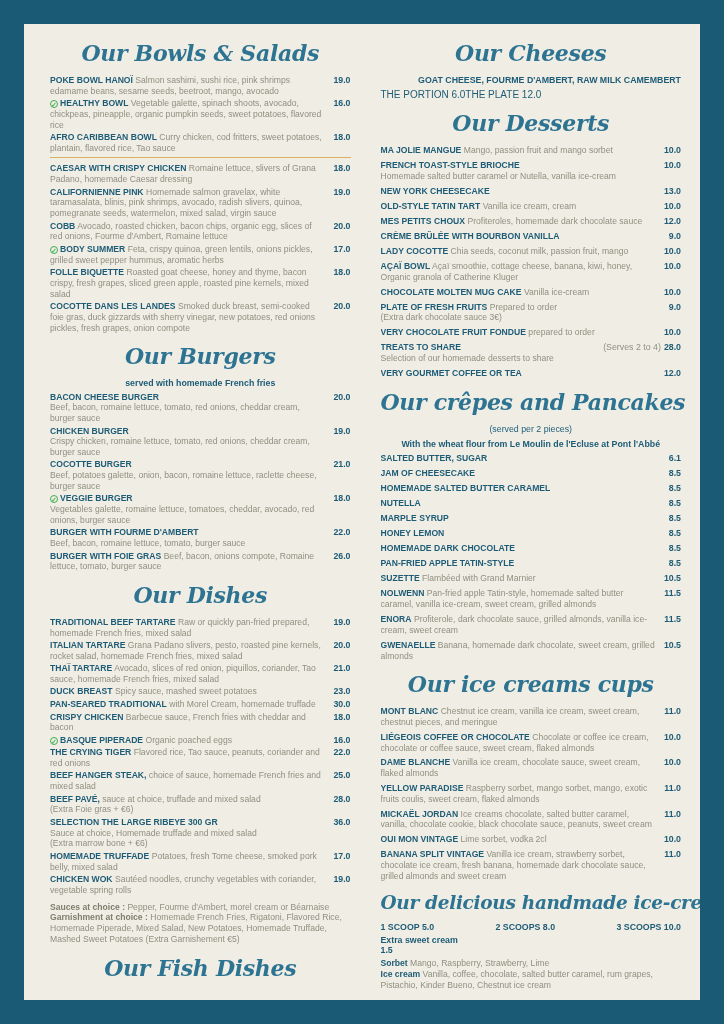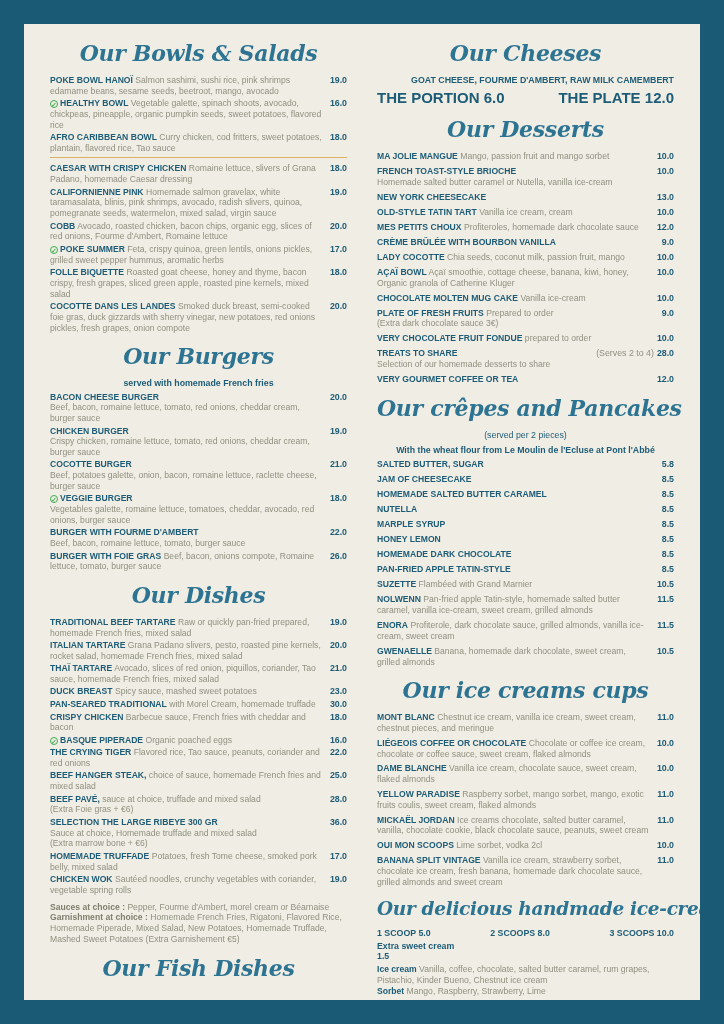--- a/index.html
+++ b/index.html
@@ -8,21 +8,21 @@
     width: 724px; height: 1024px;
     background: #1b5a74;
     font-family: "Liberation Sans", sans-serif;
     position: relative;
     overflow: hidden;
   }
   .paper {
     position: absolute;
     left: 24px; top: 24px; right: 24px; bottom: 24px;
     background: #f0ede4;
-    padding: 6px 26px 0 26px;
+    padding: 6px 19px 0 26px;
     display: flex;
     gap: 30px;
     overflow: hidden;
   }
   .column { flex: 1 1 0; min-width: 0; }
   .menu-section { margin-bottom: 2px; }
   .section-title {
     font-family: "DejaVu Serif", serif;
     font-style: italic;
     font-weight: 700;
@@ -87,24 +87,24 @@
   .note .lead { font-weight: bold; color: #7e7f6e; }
   .cheese-line {
     text-align: right;
     font-weight: bold;
     color: #1d5c77;
     font-size: 8.8px;
     line-height: 1.3;
   }
   .cheese-row {
     display: flex;
-    justify-content: space-between;
-    font-weight: bold;
-    color: #1d5c77;
-    font-size: 15px;
+    justify-content: flex-start;
+    font-weight: normal;
+    color: #1d5c77;
+    font-size: 10px;
     margin-top: 3px;
   }
   .scoops-row {
     display: flex;
     justify-content: space-between;
     font-weight: bold;
     color: #1d5c77;
     font-size: 8.8px;
     margin-bottom: 3px;
   }
@@ -128,21 +128,21 @@
       <div class="column">
         <section class="menu-section">
           <div class="section-title">Our Bowls &amp; Salads</div>
           <div class="item"><span class="price"><span class="price-val">19.0</span></span><span class="iname">POKE BOWL HANOÏ</span><span class="idesc"> Salmon sashimi, sushi rice, pink shrimps edamame beans, sesame seeds, beetroot, mango, avocado</span></div>
           <div class="item"><span class="price"><span class="price-val">16.0</span></span><span class="veggie">✓</span><span class="iname">HEALTHY BOWL</span><span class="idesc"> Vegetable galette, spinach shoots, avocado, chickpeas, pineapple, organic pumpkin seeds, sweet potatoes, flavored rice</span></div>
           <div class="item"><span class="price"><span class="price-val">18.0</span></span><span class="iname">AFRO CARIBBEAN BOWL</span><span class="idesc"> Curry chicken, cod fritters, sweet potatoes, plantain, flavored rice, Tao sauce</span></div>
           <div class="divider"></div>
           <div class="item"><span class="price"><span class="price-val">18.0</span></span><span class="iname">CAESAR WITH CRISPY CHICKEN</span><span class="idesc"> Romaine lettuce, slivers of Grana Padano, homemade Caesar dressing</span></div>
           <div class="item"><span class="price"><span class="price-val">19.0</span></span><span class="iname">CALIFORNIENNE PINK</span><span class="idesc"> Homemade salmon gravelax, white taramasalata, blinis, pink shrimps, avocado, radish slivers, quinoa, pomegranate seeds, watermelon, mixed salad, virgin sauce</span></div>
           <div class="item"><span class="price"><span class="price-val">20.0</span></span><span class="iname">COBB</span><span class="idesc"> Avocado, roasted chicken, bacon chips, organic egg, slices of red onions, Fourme d'Ambert, Romaine lettuce</span></div>
-          <div class="item"><span class="price"><span class="price-val">17.0</span></span><span class="veggie">✓</span><span class="iname">POKE SUMMER</span><span class="idesc"> Feta, crispy quinoa, green lentils, onions pickles, grilled sweet pepper hummus, aromatic herbs</span></div>
+          <div class="item"><span class="price"><span class="price-val">17.0</span></span><span class="veggie">✓</span><span class="iname">BODY SUMMER</span><span class="idesc"> Feta, crispy quinoa, green lentils, onions pickles, grilled sweet pepper hummus, aromatic herbs</span></div>
           <div class="item"><span class="price"><span class="price-val">18.0</span></span><span class="iname">FOLLE BIQUETTE</span><span class="idesc"> Roasted goat cheese, honey and thyme, bacon crispy, fresh grapes, sliced green apple, roasted pine kernels, mixed salad</span></div>
           <div class="item"><span class="price"><span class="price-val">20.0</span></span><span class="iname">COCOTTE DANS LES LANDES</span><span class="idesc"> Smoked duck breast, semi-cooked foie gras, duck gizzards with sherry vinegar, new potatoes, red onions pickles, fresh grapes, onion compote</span></div>
         </section>
         <section class="menu-section">
           <div class="section-title">Our Burgers</div>
           <div class="subtitle bold">served with homemade French fries</div>
           <div class="item"><span class="price"><span class="price-val">20.0</span></span><span class="iname">BACON CHEESE BURGER</span><div class="idesc">Beef, bacon, romaine lettuce, tomato, red onions, cheddar cream, burger sauce</div></div>
           <div class="item"><span class="price"><span class="price-val">19.0</span></span><span class="iname">CHICKEN BURGER</span><div class="idesc">Crispy chicken, romaine lettuce, tomato, red onions, cheddar cream, burger sauce</div></div>
           <div class="item"><span class="price"><span class="price-val">21.0</span></span><span class="iname">COCOTTE BURGER</span><div class="idesc">Beef, potatoes galette, onion, bacon, romaine lettuce, raclette cheese, burger sauce</div></div>
           <div class="item"><span class="price"><span class="price-val">18.0</span></span><span class="veggie">✓</span><span class="iname">VEGGIE BURGER</span><div class="idesc">Vegetables galette, romaine lettuce, tomatoes, cheddar, avocado, red onions, burger sauce</div></div>
@@ -195,52 +195,52 @@
           <div class="item"><span class="price"><span class="price-val">10.0</span></span><span class="iname">CHOCOLATE MOLTEN MUG CAKE</span><span class="idesc"> Vanilla ice-cream</span></div>
           <div class="item"><span class="price"><span class="price-val">9.0</span></span><span class="iname">PLATE OF FRESH FRUITS</span><span class="idesc"> Prepared to order</span><div class="iextra">(Extra dark chocolate sauce 3€)</div></div>
           <div class="item"><span class="price"><span class="price-val">10.0</span></span><span class="iname">VERY CHOCOLATE FRUIT FONDUE</span><span class="idesc"> prepared to order</span></div>
           <div class="item"><span class="price"><span class="price-note">(Serves 2 to 4)</span><span class="price-val">28.0</span></span><span class="iname">TREATS TO SHARE</span><div class="idesc">Selection of our homemade desserts to share</div></div>
           <div class="item"><span class="price"><span class="price-val">12.0</span></span><span class="iname">VERY GOURMET COFFEE OR TEA</span></div>
         </section>
         <section class="menu-section spaced">
           <div class="section-title">Our crêpes and Pancakes</div>
           <div class="subtitle">(served per 2 pieces)</div>
           <div class="subtitle bold">With the wheat flour from Le Moulin de l'Ecluse at Pont l'Abbé</div>
-          <div class="item"><span class="price"><span class="price-val">5.8</span></span><span class="iname">SALTED BUTTER, SUGAR</span></div>
+          <div class="item"><span class="price"><span class="price-val">6.1</span></span><span class="iname">SALTED BUTTER, SUGAR</span></div>
           <div class="item"><span class="price"><span class="price-val">8.5</span></span><span class="iname">JAM OF CHEESECAKE</span></div>
           <div class="item"><span class="price"><span class="price-val">8.5</span></span><span class="iname">HOMEMADE SALTED BUTTER CARAMEL</span></div>
           <div class="item"><span class="price"><span class="price-val">8.5</span></span><span class="iname">NUTELLA</span></div>
           <div class="item"><span class="price"><span class="price-val">8.5</span></span><span class="iname">MARPLE SYRUP</span></div>
           <div class="item"><span class="price"><span class="price-val">8.5</span></span><span class="iname">HONEY LEMON</span></div>
           <div class="item"><span class="price"><span class="price-val">8.5</span></span><span class="iname">HOMEMADE DARK CHOCOLATE</span></div>
           <div class="item"><span class="price"><span class="price-val">8.5</span></span><span class="iname">PAN-FRIED APPLE TATIN-STYLE</span></div>
           <div class="item"><span class="price"><span class="price-val">10.5</span></span><span class="iname">SUZETTE</span><span class="idesc"> Flambéed with Grand Marnier</span></div>
           <div class="item"><span class="price"><span class="price-val">11.5</span></span><span class="iname">NOLWENN</span><span class="idesc"> Pan-fried apple Tatin-style, homemade salted butter caramel, vanilla ice-cream, sweet cream, grilled almonds</span></div>
           <div class="item"><span class="price"><span class="price-val">11.5</span></span><span class="iname">ENORA</span><span class="idesc"> Profiterole, dark chocolate sauce, grilled almonds, vanilla ice-cream, sweet cream</span></div>
           <div class="item"><span class="price"><span class="price-val">10.5</span></span><span class="iname">GWENAELLE</span><span class="idesc"> Banana, homemade dark chocolate, sweet cream, grilled almonds</span></div>
         </section>
         <section class="menu-section spaced">
           <div class="section-title">Our ice creams cups</div>
           <div class="item"><span class="price"><span class="price-val">11.0</span></span><span class="iname">MONT BLANC</span><span class="idesc"> Chestnut ice cream, vanilla ice cream, sweet cream, chestnut pieces, and meringue</span></div>
           <div class="item"><span class="price"><span class="price-val">10.0</span></span><span class="iname">LIÉGEOIS COFFEE OR CHOCOLATE</span><span class="idesc"> Chocolate or coffee ice cream, chocolate or coffee sauce, sweet cream, flaked almonds</span></div>
           <div class="item"><span class="price"><span class="price-val">10.0</span></span><span class="iname">DAME BLANCHE</span><span class="idesc"> Vanilla ice cream, chocolate sauce, sweet cream, flaked almonds</span></div>
           <div class="item"><span class="price"><span class="price-val">11.0</span></span><span class="iname">YELLOW PARADISE</span><span class="idesc"> Raspberry sorbet, mango sorbet, mango, exotic fruits coulis, sweet cream, flaked almonds</span></div>
           <div class="item"><span class="price"><span class="price-val">11.0</span></span><span class="iname">MICKAËL JORDAN</span><span class="idesc"> Ice creams chocolate, salted butter caramel, vanilla, chocolate cookie, black chocolate sauce, peanuts, sweet cream</span></div>
-          <div class="item"><span class="price"><span class="price-val">10.0</span></span><span class="iname">OUI MON SCOOPS</span><span class="idesc"> Lime sorbet, vodka 2cl</span></div>
+          <div class="item"><span class="price"><span class="price-val">10.0</span></span><span class="iname">OUI MON VINTAGE</span><span class="idesc"> Lime sorbet, vodka 2cl</span></div>
           <div class="item"><span class="price"><span class="price-val">11.0</span></span><span class="iname">BANANA SPLIT VINTAGE</span><span class="idesc"> Vanilla ice cream, strawberry sorbet, chocolate ice cream, fresh banana, homemade dark chocolate sauce, grilled almonds and sweet cream</span></div>
         </section>
         <section class="menu-section">
           <div class="section-title compact">Our delicious handmade ice-cream</div>
           <div class="scoops-row">
             <span>1 SCOOP 5.0</span>
             <span>2 SCOOPS 8.0</span>
             <span>3 SCOOPS 10.0</span>
           </div>
           <div class="extra-row">
             <span>Extra  sweet cream</span>
             <span>1.5</span>
           </div>
+          <div class="flavor"><span class="lead">Sorbet</span><span> Mango, Raspberry, Strawberry, Lime</span></div>
           <div class="flavor"><span class="lead">Ice cream</span><span> Vanilla, coffee, chocolate, salted butter caramel, rum grapes, Pistachio, Kinder Bueno, Chestnut ice cream</span></div>
-          <div class="flavor"><span class="lead">Sorbet</span><span> Mango, Raspberry, Strawberry, Lime</span></div>
         </section>
       </div>
     </div>
 </div>
 
 </body></html>

